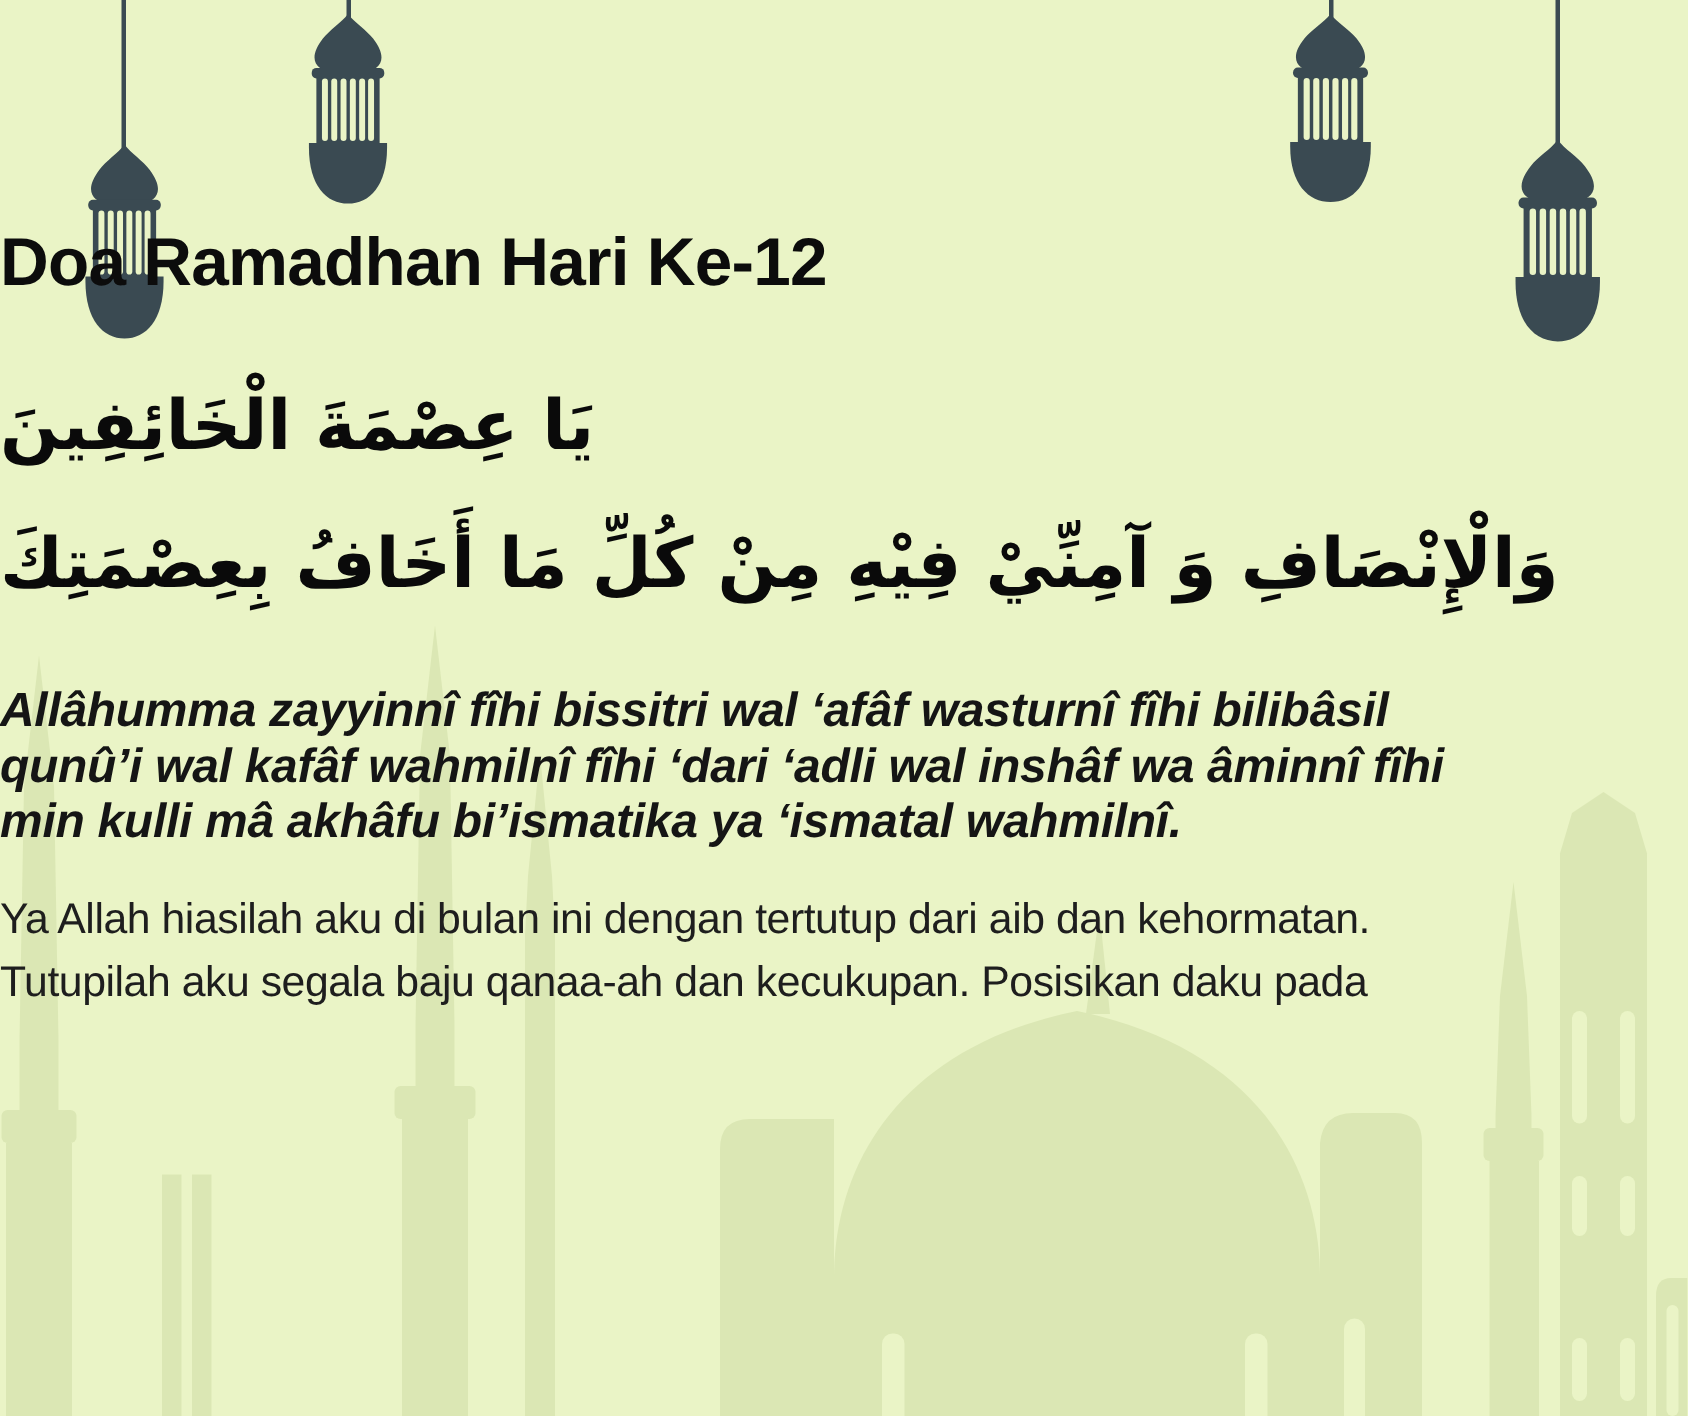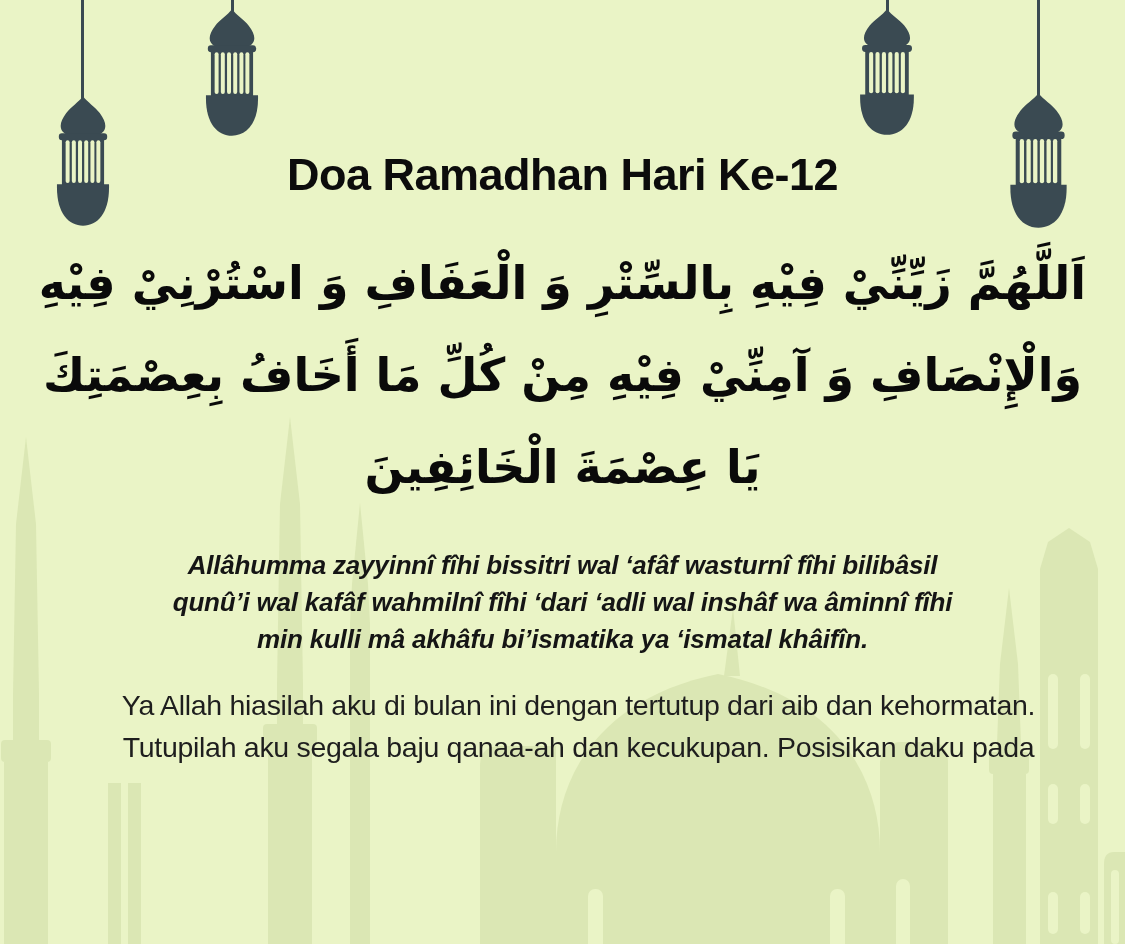--- a/index.html
+++ b/index.html
@@ -15,49 +15,49 @@
     overflow:hidden;
     position:relative;
     font-family:"Liberation Sans","DejaVu Sans",sans-serif;
   }
   .watermark{position:absolute;left:0;top:384px;display:block;}
   .fill-wm{fill:var(--watermark);}
   .fill-bgc{fill:var(--background);}
   .fill-teal{fill:var(--lantern);}
   .lantern{position:absolute;display:block;}
   .cord{position:absolute;top:0;width:3px;background:var(--lantern);}
-  .content{position:absolute;left:0;top:0;width:1125px;height:924px;text-align:center;color:var(--text);}
+  .content{position:absolute;left:0;top:0;width:1125px;height:924px;text-align:left;color:var(--text);}
   .title{
     margin-top:152px;
     font-size:45px;line-height:1;
     font-weight:700;letter-spacing:-0.5px;
     color:#0c0c0c;
   }
   .arabic{
     margin-top:40px;
     direction:rtl;
     font-family:"DejaVu Sans",sans-serif;
     font-weight:700;
     font-size:46px;
     color:#0a0a0a;
   }
   .arabic-line{line-height:92px;white-space:nowrap;}
   .translit{
     margin-top:34px;
     font-style:italic;font-weight:700;
-    font-size:26px;letter-spacing:-0.2px;
+    font-size:32px;letter-spacing:-0.2px;
     color:#151515;
   }
   .translit-line{line-height:37px;white-space:nowrap;}
   .translation{
     margin-top:26px;
     font-size:28.5px;letter-spacing:-0.3px;
     color:#1e1e1e;
   }
-  .translation-line{line-height:42px;white-space:nowrap;margin-left:32px;}
+  .translation-line{line-height:42px;white-space:nowrap;}
 </style>
 </head>
 <body>
 
 <svg width="0" height="0" style="position:absolute" aria-hidden="true">
   <defs>
     <g id="lantern-shape">
       <path class="fill-teal" d="M50,2 C57,11 70,19 77,28 C83,36 86,42 86,48 C86,57 78,62 68,63 L32,63 C22,62 14,57 14,48 C14,42 17,36 23,28 C30,19 43,11 50,2 Z"></path>
       <rect class="fill-teal" x="11" y="59" width="78" height="11" rx="5"></rect>
       <rect class="fill-teal" x="16" y="68" width="68" height="80"></rect>
@@ -140,29 +140,28 @@
 <div class="cord" style="left:1037px;height:98px;"></div>
 <svg class="lantern" style="left:1005px;top:92px;" width="67" height="137" viewBox="0 0 100 204" preserveAspectRatio="none" aria-hidden="true">
   <use href="#lantern-shape"></use>
 </svg>
 
 <div class="content">
 
   <div class="title">Doa Ramadhan Hari Ke-12</div>
 
   <div class="arabic" dir="rtl" lang="ar">
-    <div class="arabic-line">اَللَّهُمَّ زَيِّنِّيْ فِيْهِ بِالسِّتْرِ وَ الْعَفَافِ وَ اسْتُرْنِيْ فِيْهِ</div>
+    <div class="arabic-line">يَا عِصْمَةَ الْخَائِفِينَ</div>
     <div class="arabic-line">وَالْإِنْصَافِ وَ آمِنِّيْ فِيْهِ مِنْ كُلِّ مَا أَخَافُ بِعِصْمَتِكَ</div>
-    <div class="arabic-line">يَا عِصْمَةَ الْخَائِفِينَ</div>
   </div>
 
   <div class="translit">
     <div class="translit-line">Allâhumma zayyinnî fîhi bissitri wal ‘afâf wasturnî fîhi bilibâsil</div>
     <div class="translit-line">qunû’i wal kafâf wahmilnî fîhi ‘dari ‘adli wal inshâf wa âminnî fîhi</div>
-    <div class="translit-line">min kulli mâ akhâfu bi’ismatika ya ‘ismatal khâifîn.</div>
+    <div class="translit-line">min kulli mâ akhâfu bi’ismatika ya ‘ismatal wahmilnî.</div>
   </div>
 
   <div class="translation">
     <div class="translation-line">Ya Allah hiasilah aku di bulan ini dengan tertutup dari aib dan kehormatan.</div>
     <div class="translation-line">Tutupilah aku segala baju qanaa-ah dan kecukupan. Posisikan daku pada</div>
   </div>
 
 </div>
 
 </body></html>

